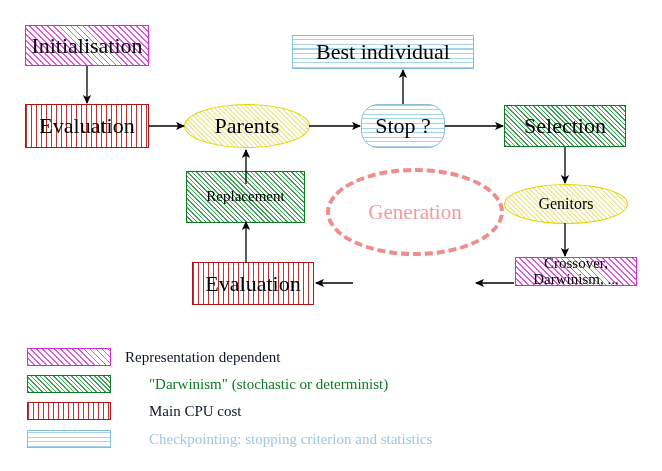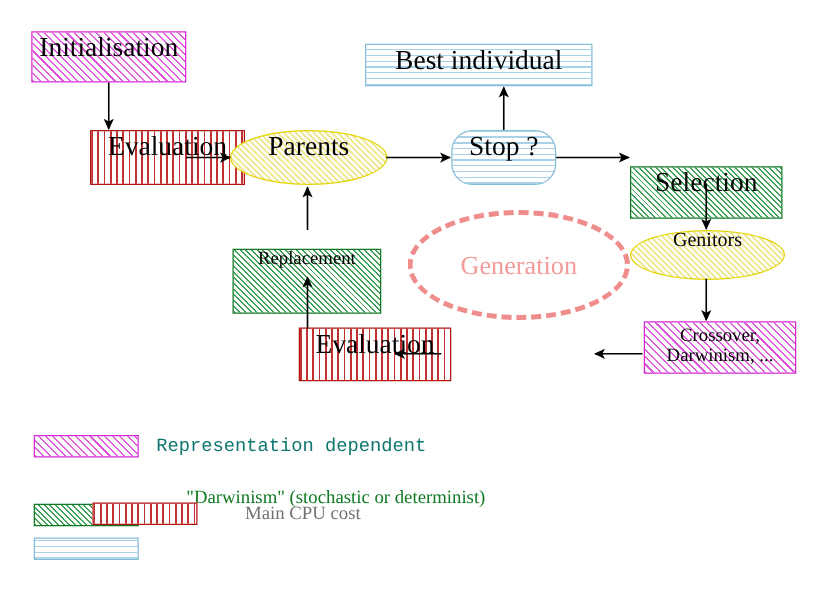--- a/index.html
+++ b/index.html
@@ -1,42 +1,40 @@
 <!DOCTYPE html>
 <html><head>
 <meta charset="utf-8">
 <style>
   html,body{margin:0;padding:0;background:#ffffff;}
   body{width:662px;height:471px;position:relative;overflow:hidden;
        font-family:"Liberation Serif",serif;color:#000;}
   #canvas{position:absolute;left:0;top:0;width:662px;height:471px;}
 
-  .node{position:absolute;box-sizing:border-box;display:flex;
+  .node{position:absolute;box-sizing:border-box;display:flex;align-items:center;
         justify-content:center;text-align:center;line-height:1.05;font-family:Liberation Serif, serif;}
 
   
   .hatch-magenta{
     border:1.5px solid #d62ad6;
     background-color:#ffffff;
     background-image:repeating-linear-gradient(45deg,
         #e05be0 0px,#e05be0 1.2px,rgba(255,255,255,0) 1.2px,rgba(255,255,255,0) 4.2px);
   }
   .hatch-green{
     border:1.5px solid #0f7a23;
     background-color:#ffffff;
     background-image:repeating-linear-gradient(45deg,
         #3ea355 0px,#3ea355 1.1px,rgba(255,255,255,0) 1.1px,rgba(255,255,255,0) 3.2px);
-    margin-top:28px;
   }
   .hatch-red{
     border:1.5px solid #b21414;
     background-color:#ffffff;
     background-image:repeating-linear-gradient(90deg,
         #c23030 0px,#c23030 1.3px,rgba(255,255,255,0) 1.3px,rgba(255,255,255,0) 5px);
-    margin-left:47px;
   }
   .hatch-blue{
     border:1.2px solid #85bcd9;
     background-color:#ffffff;
     background-image:repeating-linear-gradient(0deg,
         #a8d2e8 0px,#a8d2e8 1.1px,rgba(255,255,255,0) 1.1px,rgba(255,255,255,0) 4.6px);
   }
   .hatch-yellow{
     border:1.6px solid #e3d400;
     background-color:#ffffff;
@@ -58,23 +56,23 @@
     border:4px dashed #ef8c8c;
     display:flex;align-items:center;justify-content:center;
   }
   #gen-ellipse .label{color:#f49a9a;font-size:21px;}
 
   
   .legend-row{position:absolute;display:flex;align-items:center;}
   .swatch{width:84px;height:18px;box-sizing:border-box;flex:0 0 auto;}
   .legend-text{margin-left:38px;white-space:nowrap;font-size:15px;}
   .c-magenta{color:#d6007f;}
-  .c-gold{color:#0f766e;font-family:Liberation Mono, monospace;}
+  .c-gold{color:#0f172a;}
   .c-green{color:#0f7a23;}
-  .c-red{color:#737373;}
+  .c-red{color:#0f172a;}
   .c-ltblue{color:#9dc8e3;}
 
   svg#arrows{position:absolute;left:0;top:0;width:662px;height:471px;
              pointer-events:none;z-index:1;}
 </style>
 </head>
 <body>
 
 <div id="canvas">
 
@@ -131,21 +129,21 @@
   </div>
 
   <div class="node hatch-green" style="left:504px;top:105px;width:122px;height:42px;">
     <span class="label t22">Selection</span>
   </div>
 
   <div class="node hatch-yellow ellipse" style="left:504px;top:184px;width:124px;height:40px;">
     <span class="label t20">Genitors</span>
   </div>
 
-  <div class="node hatch-magenta" style="left:515px;top:257px;width:122px;height:42px;
+  <div class="node hatch-magenta" style="left:515px;top:257px;width:122px;height:29px;
        flex-direction:column;justify-content:center;">
     <span class="label t15">Crossover,</span>
     <span class="label t15">Darwinism, ...</span>
   </div>
 
 
   <div class="node hatch-red" style="left:192px;top:262px;width:122px;height:43px;">
     <span class="label t22">Evaluation</span>
   </div>
 
@@ -167,15 +165,16 @@
     <span class="legend-text c-green">"Darwinism" (stochastic or determinist)</span>
   </div>
 
   <div class="legend-row" style="left:27px;top:402px;">
     <span class="swatch hatch-red"></span>
     <span class="legend-text c-red">Main CPU cost</span>
   </div>
 
   <div class="legend-row" style="left:27px;top:430px;">
     <span class="swatch hatch-blue"></span>
+    <span class="legend-text c-ltblue">Checkpointing: stopping criterion and statistics</span>
   </div>
 
 </div>
 
 </body></html>

